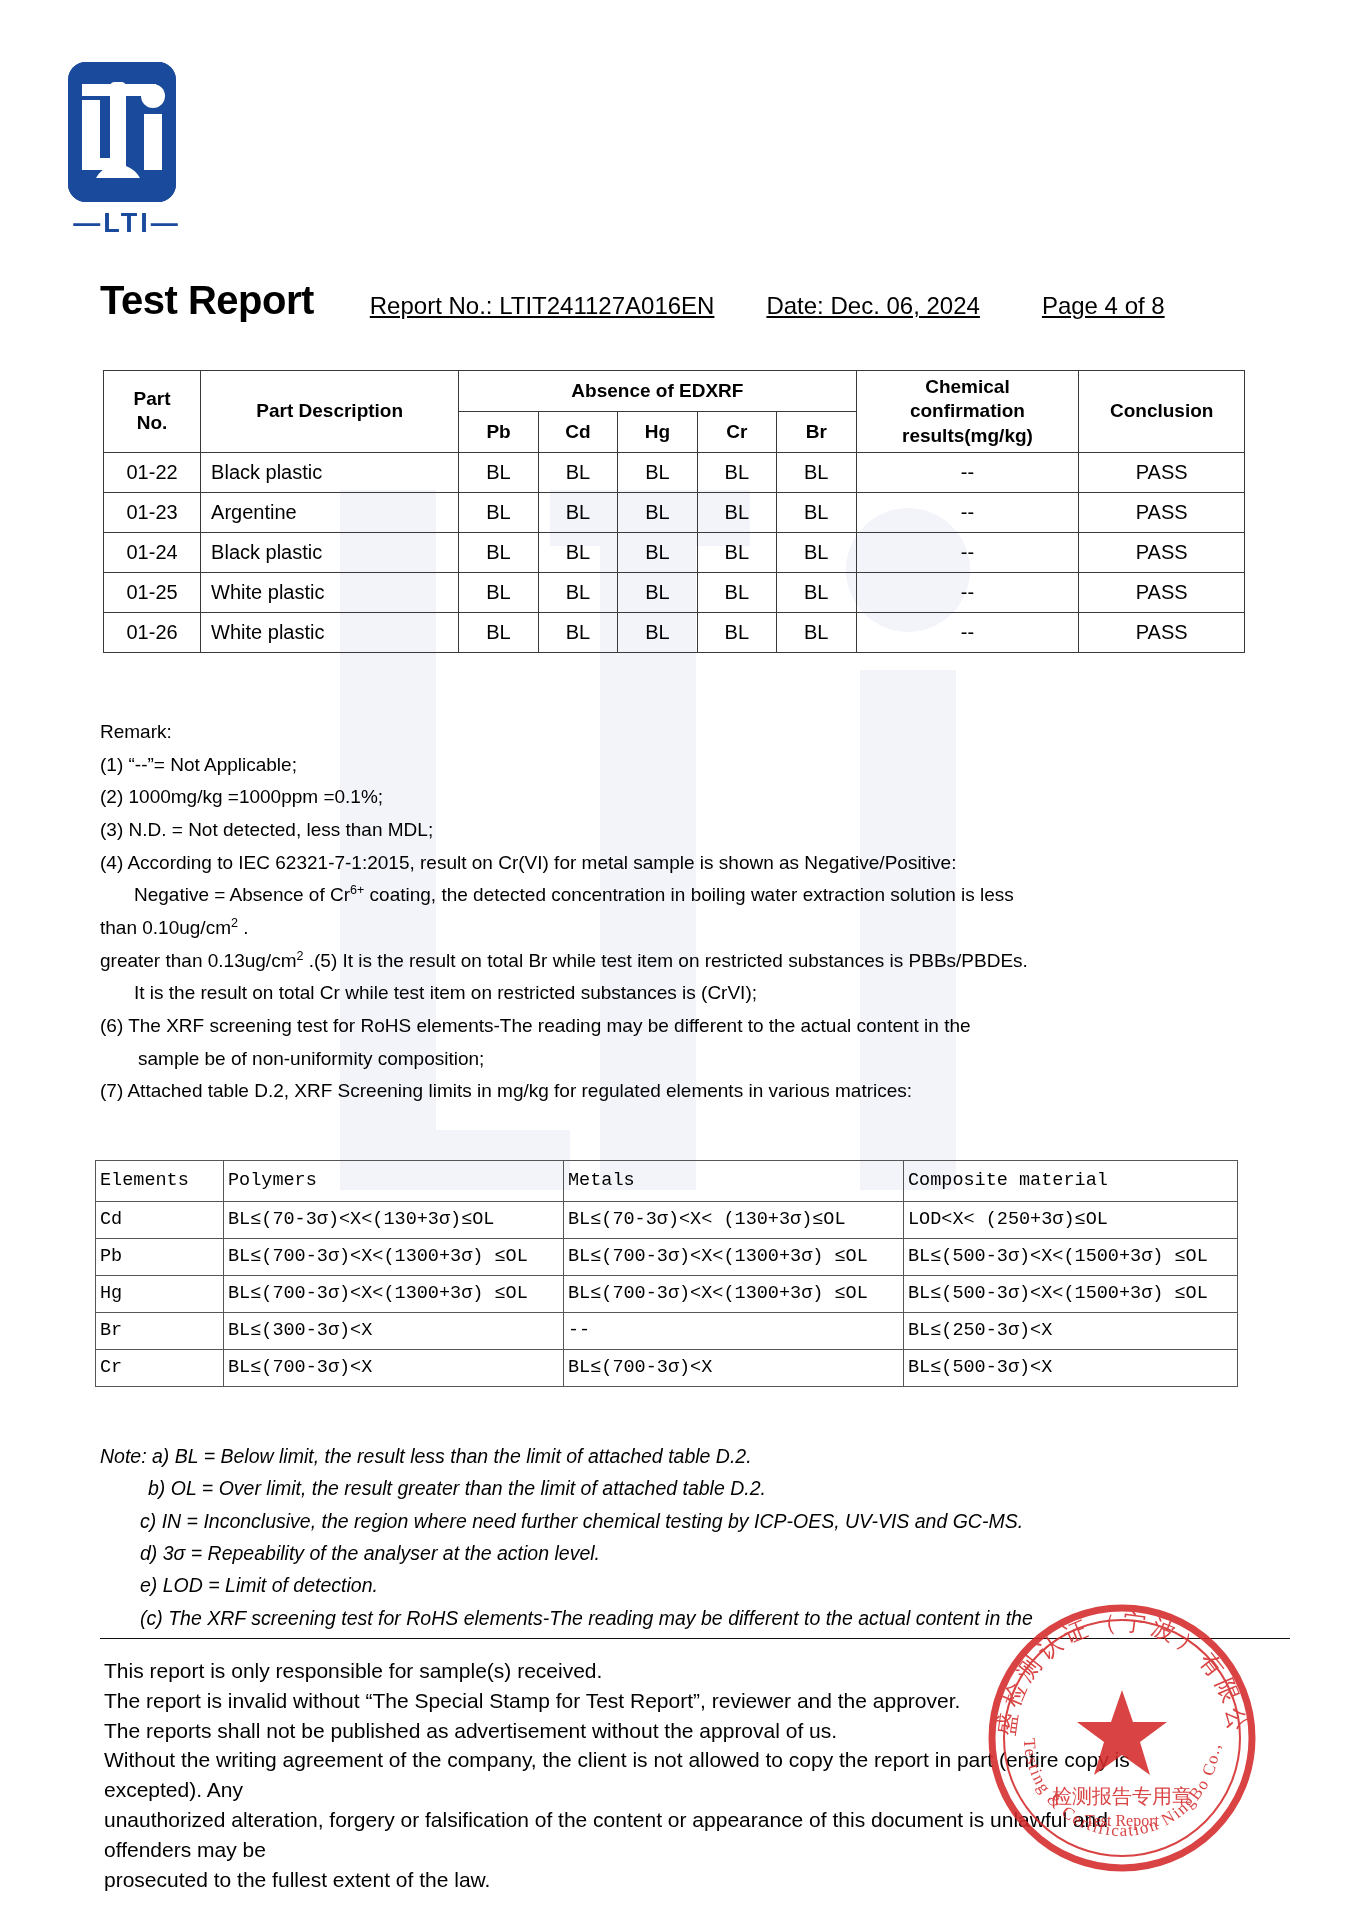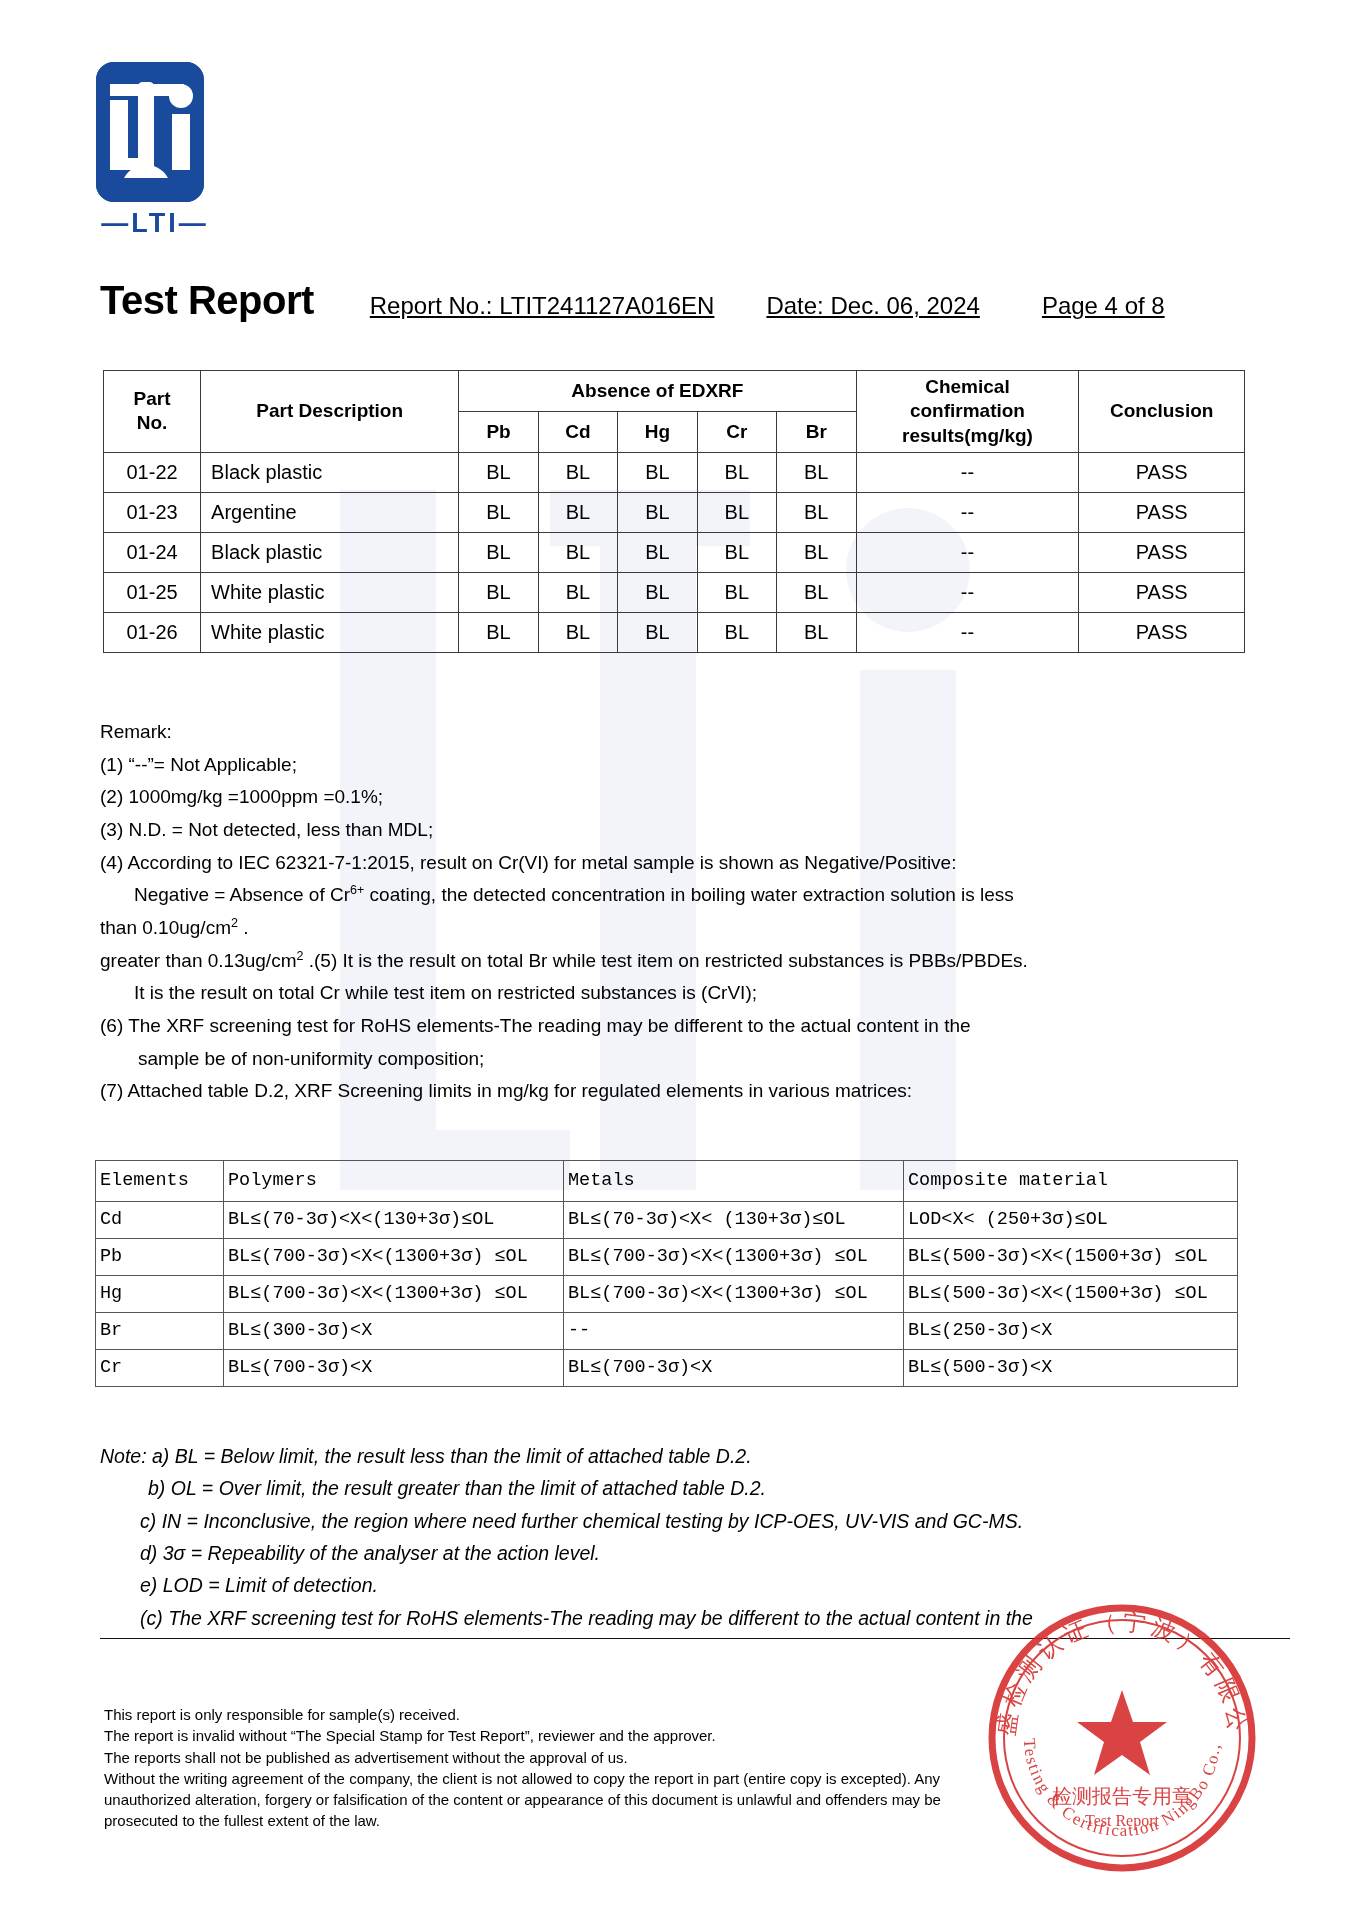--- a/index.html
+++ b/index.html
@@ -22,21 +22,21 @@
     left: 300px; top: 430px;
     width: 760px; height: 1060px;
     opacity: 0.30;
     pointer-events: none;
     z-index: 0;
   }
 
   .content { position: relative; z-index: 2; }
 
   
-  .logo-block { position: absolute; left: 68px; top: 62px; z-index: 3; margin-left: 28px;}
+  .logo-block { position: absolute; left: 68px; top: 62px; z-index: 3;}
   .logo-mark {
     width: 108px; height: 140px;
     background: #1a4a9c;
     border-radius: 18px;
     position: relative;
   }
   .logo-text {
     margin-top: 6px;
     width: 118px;
     text-align: center;
@@ -148,23 +148,23 @@
   
   .footer-rule {
     position: absolute;
     left: 100px; top: 1638px;
     width: 1190px;
     border-top: 1.5px solid #111;
     z-index: 3;
   }
   .footer {
     position: absolute;
-    left: 104px; top: 1704px;
+    left: 104px; top: 1656px;
     width: 1030px;
-    font-size: 15px;
+    font-size: 21px;
     line-height: 1.42;
     z-index: 3;
   }
   .footer p { margin: 0; }
 
   
   .stamp {
     position: absolute;
     left: 982px; top: 1598px;
     width: 280px; height: 280px;

